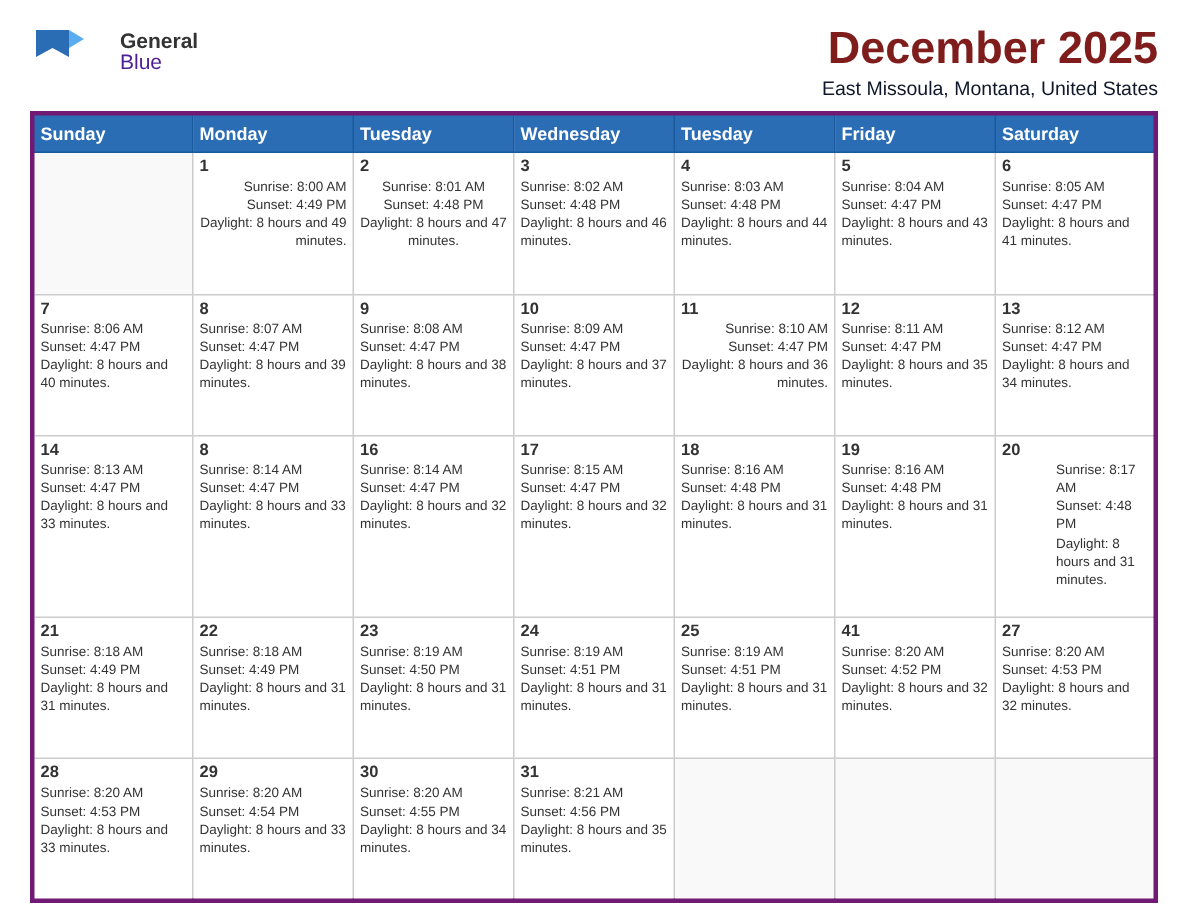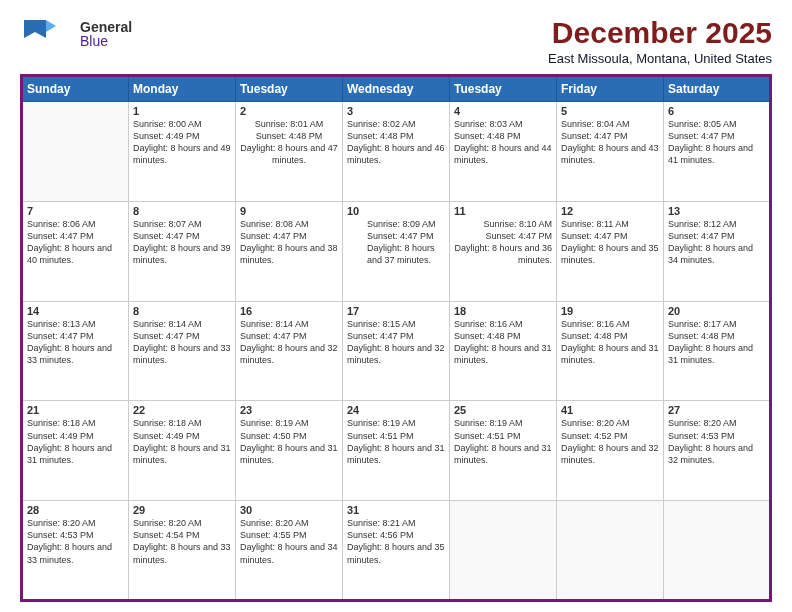--- a/index.html
+++ b/index.html
@@ -132,21 +132,21 @@
         <th>Tuesday</th>
         <th>Friday</th>
         <th>Saturday</th>
       </tr>
     </thead>
     <tbody id="calendar-body">
     <tr>
           <td class="empty"></td>
           <td>
             <span class="day-num">1</span>
-            <div class="day-info" style="white-space: pre-line;">Sunrise: 8:00 AM
+            <div class="day-info" style="white-space: pre-line; text-align: right;">Sunrise: 8:00 AM
 Sunset: 4:49 PM
 Daylight: 8 hours and 49 minutes.</div>
           </td>
           <td>
             <span class="day-num">2</span>
             <div class="day-info" style="white-space: pre-line; text-align: center;">Sunrise: 8:01 AM
 Sunset: 4:48 PM
 Daylight: 8 hours and 47 minutes.</div>
           </td>
           <td>
@@ -188,21 +188,21 @@
 Daylight: 8 hours and 39 minutes.</div>
           </td>
           <td>
             <span class="day-num">9</span>
             <div class="day-info" style="white-space: pre-line;">Sunrise: 8:08 AM
 Sunset: 4:47 PM
 Daylight: 8 hours and 38 minutes.</div>
           </td>
           <td>
             <span class="day-num">10</span>
-            <div class="day-info" style="white-space: pre-line; margin-left: 20px;">Sunrise: 8:09 AM
+            <div class="day-info" style="white-space: pre-line;">Sunrise: 8:09 AM
 Sunset: 4:47 PM
 Daylight: 8 hours and 37 minutes.</div>
           </td>
           <td>
             <span class="day-num">11</span>
             <div class="day-info" style="white-space: pre-line; text-align: right;">Sunrise: 8:10 AM
 Sunset: 4:47 PM
 Daylight: 8 hours and 36 minutes.</div>
           </td>
           <td>
@@ -250,21 +250,21 @@
 Daylight: 8 hours and 31 minutes.</div>
           </td>
           <td>
             <span class="day-num">19</span>
             <div class="day-info" style="white-space: pre-line;">Sunrise: 8:16 AM
 Sunset: 4:48 PM
 Daylight: 8 hours and 31 minutes.</div>
           </td>
           <td>
             <span class="day-num">20</span>
-            <div class="day-info" style="white-space: pre-line;">Sunrise: 8:17 AM
+            <div class="day-info" style="white-space: pre-line; margin-left: 36px;">Sunrise: 8:17 AM
 Sunset: 4:48 PM
 Daylight: 8 hours and 31 minutes.</div>
           </td>
         </tr>
         <tr>
           <td>
             <span class="day-num">21</span>
             <div class="day-info" style="white-space: pre-line;">Sunrise: 8:18 AM
 Sunset: 4:49 PM
 Daylight: 8 hours and 31 minutes.</div>

